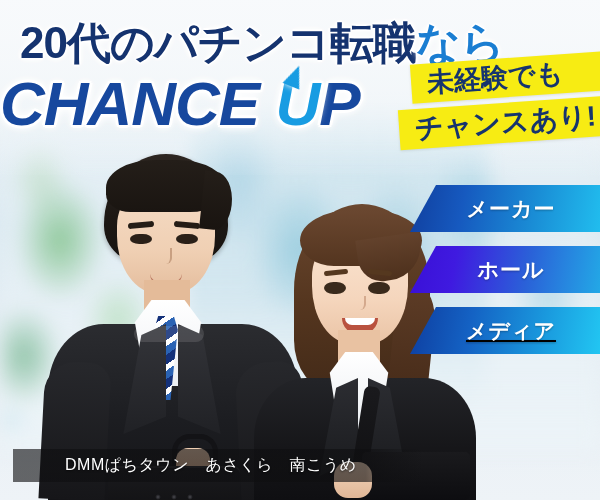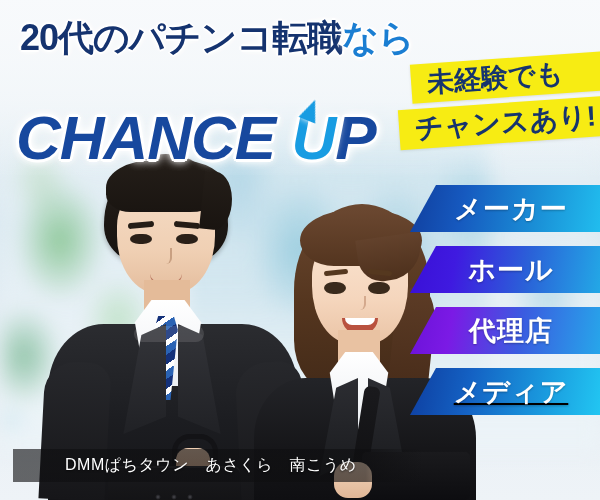--- a/index.html
+++ b/index.html
@@ -194,36 +194,35 @@
   }
   .woman .bag{
     position:absolute;left:112px;top:252px;width:108px;height:48px;
     background:linear-gradient(180deg,#1a1a1d,#0d0d10);border-radius:5px;
   }
 
   
   .headline{position:absolute;left:0;top:0;width:600px;z-index:6;pointer-events:none;}
   .line1{
     position:absolute;left:20px;top:14px;
-    font-size:36px;font-weight:bold;letter-spacing:-1px;white-space:nowrap;
+    font-size:44px;font-weight:bold;letter-spacing:-1px;white-space:nowrap;
     color:#15336f;
     text-shadow:
       0 0 9px #fff,0 0 9px #fff,0 0 6px #fff,
       2px 0 0 #fff,-2px 0 0 #fff,0 2px 0 #fff,0 -2px 0 #fff;
   }
   .line1 .accent{color:#1b7ed2;}
   .line2{
-    position:absolute;left:16px;top:68px;white-space:nowrap;
+    position:absolute;left:0;top:68px;white-space:nowrap;
     font-size:62px;font-weight:bold;font-style:italic;letter-spacing:-1px;
     color:#17489e;
     text-shadow:
       0 0 12px #fff,0 0 12px #fff,0 0 8px #fff,
       3px 0 0 #fff,-3px 0 0 #fff,0 3px 0 #fff,0 -3px 0 #fff,
       2px 2px 0 #fff,-2px 2px 0 #fff,2px -2px 0 #fff,-2px -2px 0 #fff;
-    margin-top: 34px;
   }
   .line2 .up-u{position:relative;color:#189ce2;}
   .line2 .up-u:after{
     content:"";position:absolute;left:11px;top:-4px;
     border-left:9px solid transparent;border-right:9px solid transparent;
     border-bottom:22px solid #189ce2;transform:rotate(22deg);
     filter:drop-shadow(0 0 3px #fff);
   }
 
   
@@ -239,21 +238,21 @@
   
   .tags{position:absolute;right:0;top:185px;width:190px;z-index:6;}
   .tag{
     position:relative;height:47px;margin-bottom:14px;width:190px;
     display:flex;align-items:center;justify-content:center;
     clip-path:polygon(26px 0,100% 0,100% 100%,0 100%);
     box-shadow:0 1px 4px rgba(0,0,0,.18);
   }
   .tag:last-child{margin-bottom:0;text-decoration:underline;}
   .tag span{
-    color:#fff;font-weight:bold;font-size:27px;letter-spacing:1px;
+    color:#fff;font-weight:bold;font-size:21px;letter-spacing:1px;
     text-shadow:0 1px 2px rgba(0,0,0,.28);padding-left:12px;
   }
   .tag.t1{background:linear-gradient(100deg,#103f9e 0%,#1659bf 28%,#1a8ed6 66%,#21bdee 100%);}
   .tag.t2{background:linear-gradient(100deg,#3a0fd6 0%,#3f1ae0 24%,#2a62d8 62%,#23a8e6 100%);font-family:Liberation Serif, serif;}
   .tag.t3{background:linear-gradient(100deg,#11419f 0%,#1357bb 30%,#1a93d8 70%,#22c0ef 100%);}
   .tag.t4{background:linear-gradient(100deg,#6b12d8 0%,#7b1ae5 22%,#3a5ce0 58%,#27a6ea 100%);}
   .tag.t5{background:linear-gradient(100deg,#0e3ea0 0%,#1462c4 32%,#1a9ade 70%,#22c6f2 100%);}
 
   
   .caption{
@@ -339,23 +338,20 @@
     <div class="badge-row r2">チャンスあり!</div>
   </div>
 
   <div class="tags">
     <div class="tag t1">
         <span>メーカー</span>
       </div>
     <div class="tag t2">
         <span>ホール</span>
       </div>
-    <div class="tag t4">
-        <span>代理店</span>
-      </div>
     <div class="tag t5">
         <span>メディア</span>
       </div>
   </div>
 
   <div class="caption">
     <span>DMMぱちタウン　あさくら　南こうめ</span>
   </div>
 
 </div>

